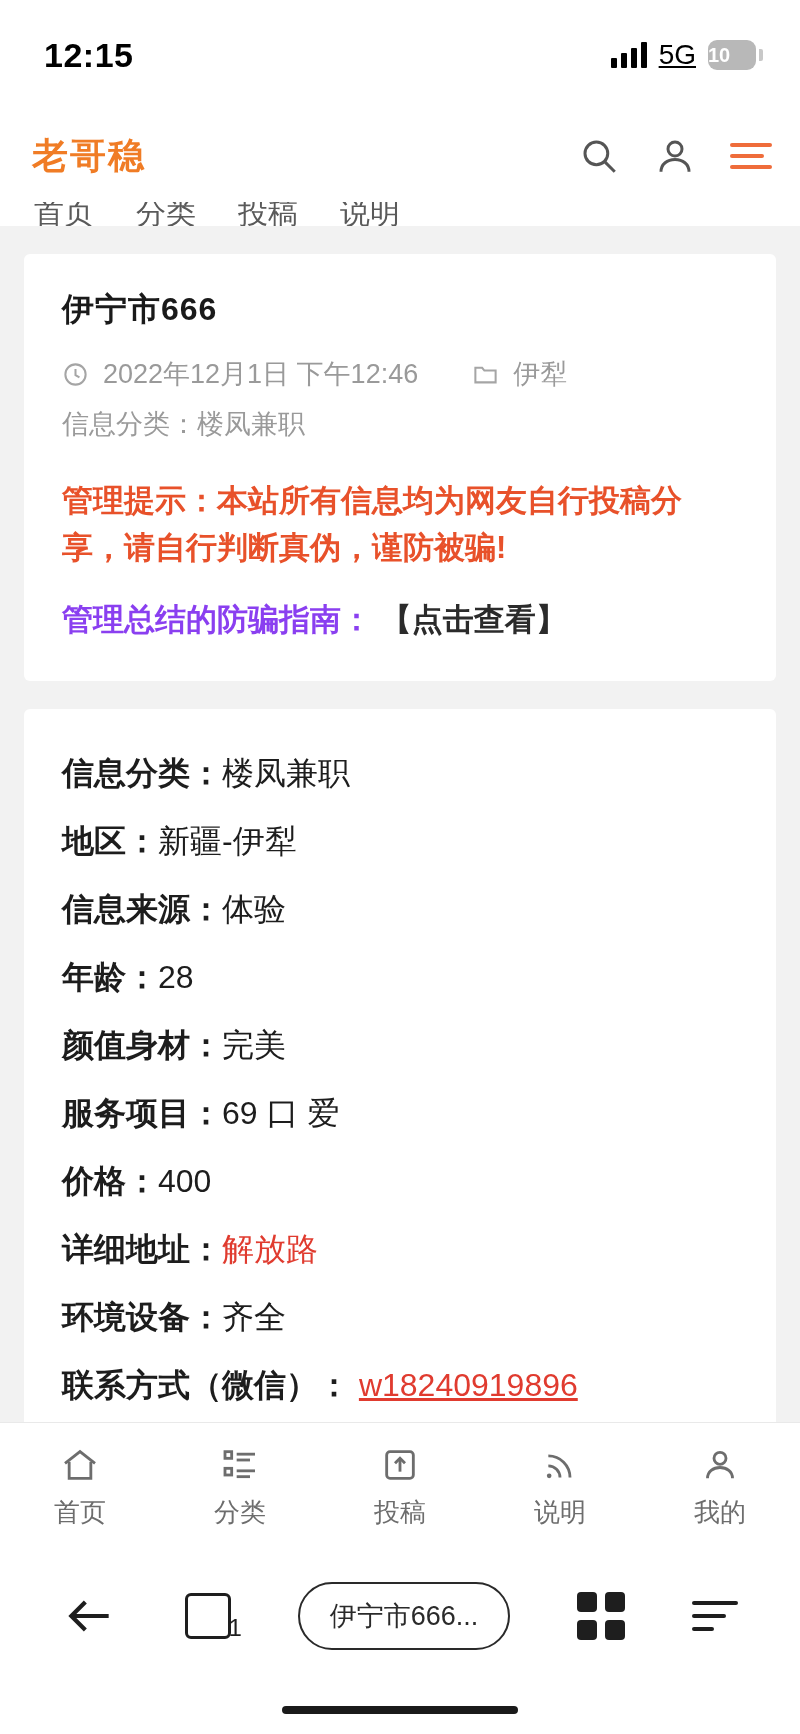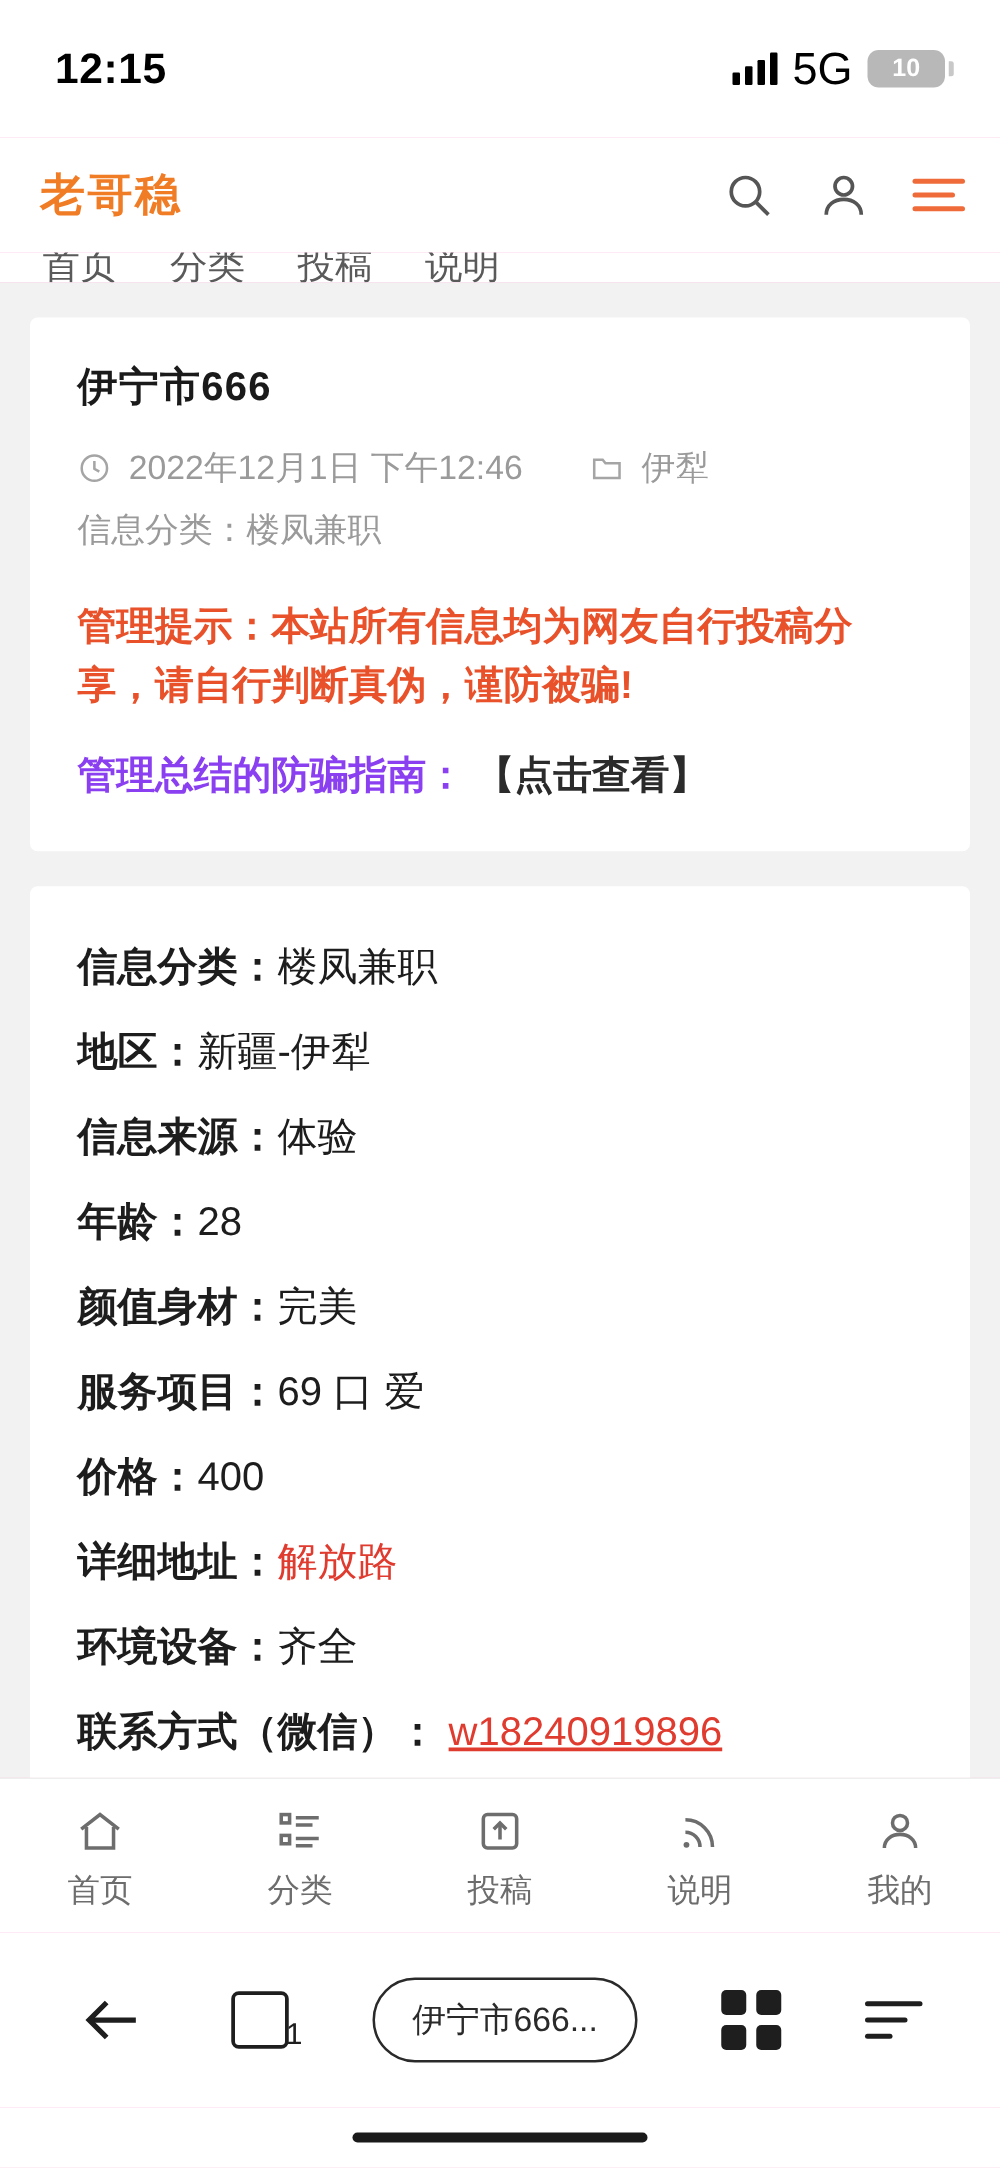--- a/index.html
+++ b/index.html
@@ -18,24 +18,24 @@
     padding:0 44px;
   }
   .status-time { font-size:34px; font-weight:700; color:#000; letter-spacing:0.5px; }
   .status-right { display:flex; align-items:center; gap:12px; }
   .signal { display:flex; align-items:flex-end; gap:4px; height:26px; }
   .signal i { display:block; width:6px; background:#000; border-radius:1px; }
   .signal i:nth-child(1){height:10px;}
   .signal i:nth-child(2){height:15px;}
   .signal i:nth-child(3){height:20px;}
   .signal i:nth-child(4){height:26px;}
-  .net { font-size:36px; font-weight:500; color:#000; }
+  .net { font-size:28px; font-weight:500; color:#000;text-decoration:underline; }
   .battery {
-    position:relative; width:62px; height:30px; border-radius:9px;
-    background:#b8b8b8; display:flex; align-items:center; justify-content:center;
+    position:relative; width:48px; height:30px; border-radius:9px;
+    background:#b8b8b8; display:flex; align-items:center; justify-content:flex-start;
   }
   .battery span { font-size:20px; color:#fff; font-weight:600; }
   .battery::after {
     content:""; position:absolute; right:-7px; top:9px; width:4px; height:12px;
     background:#c8c8c8; border-radius:0 2px 2px 0;
   }
 
   
   .appbar {
     height:92px; flex:0 0 92px; background:#fff;

